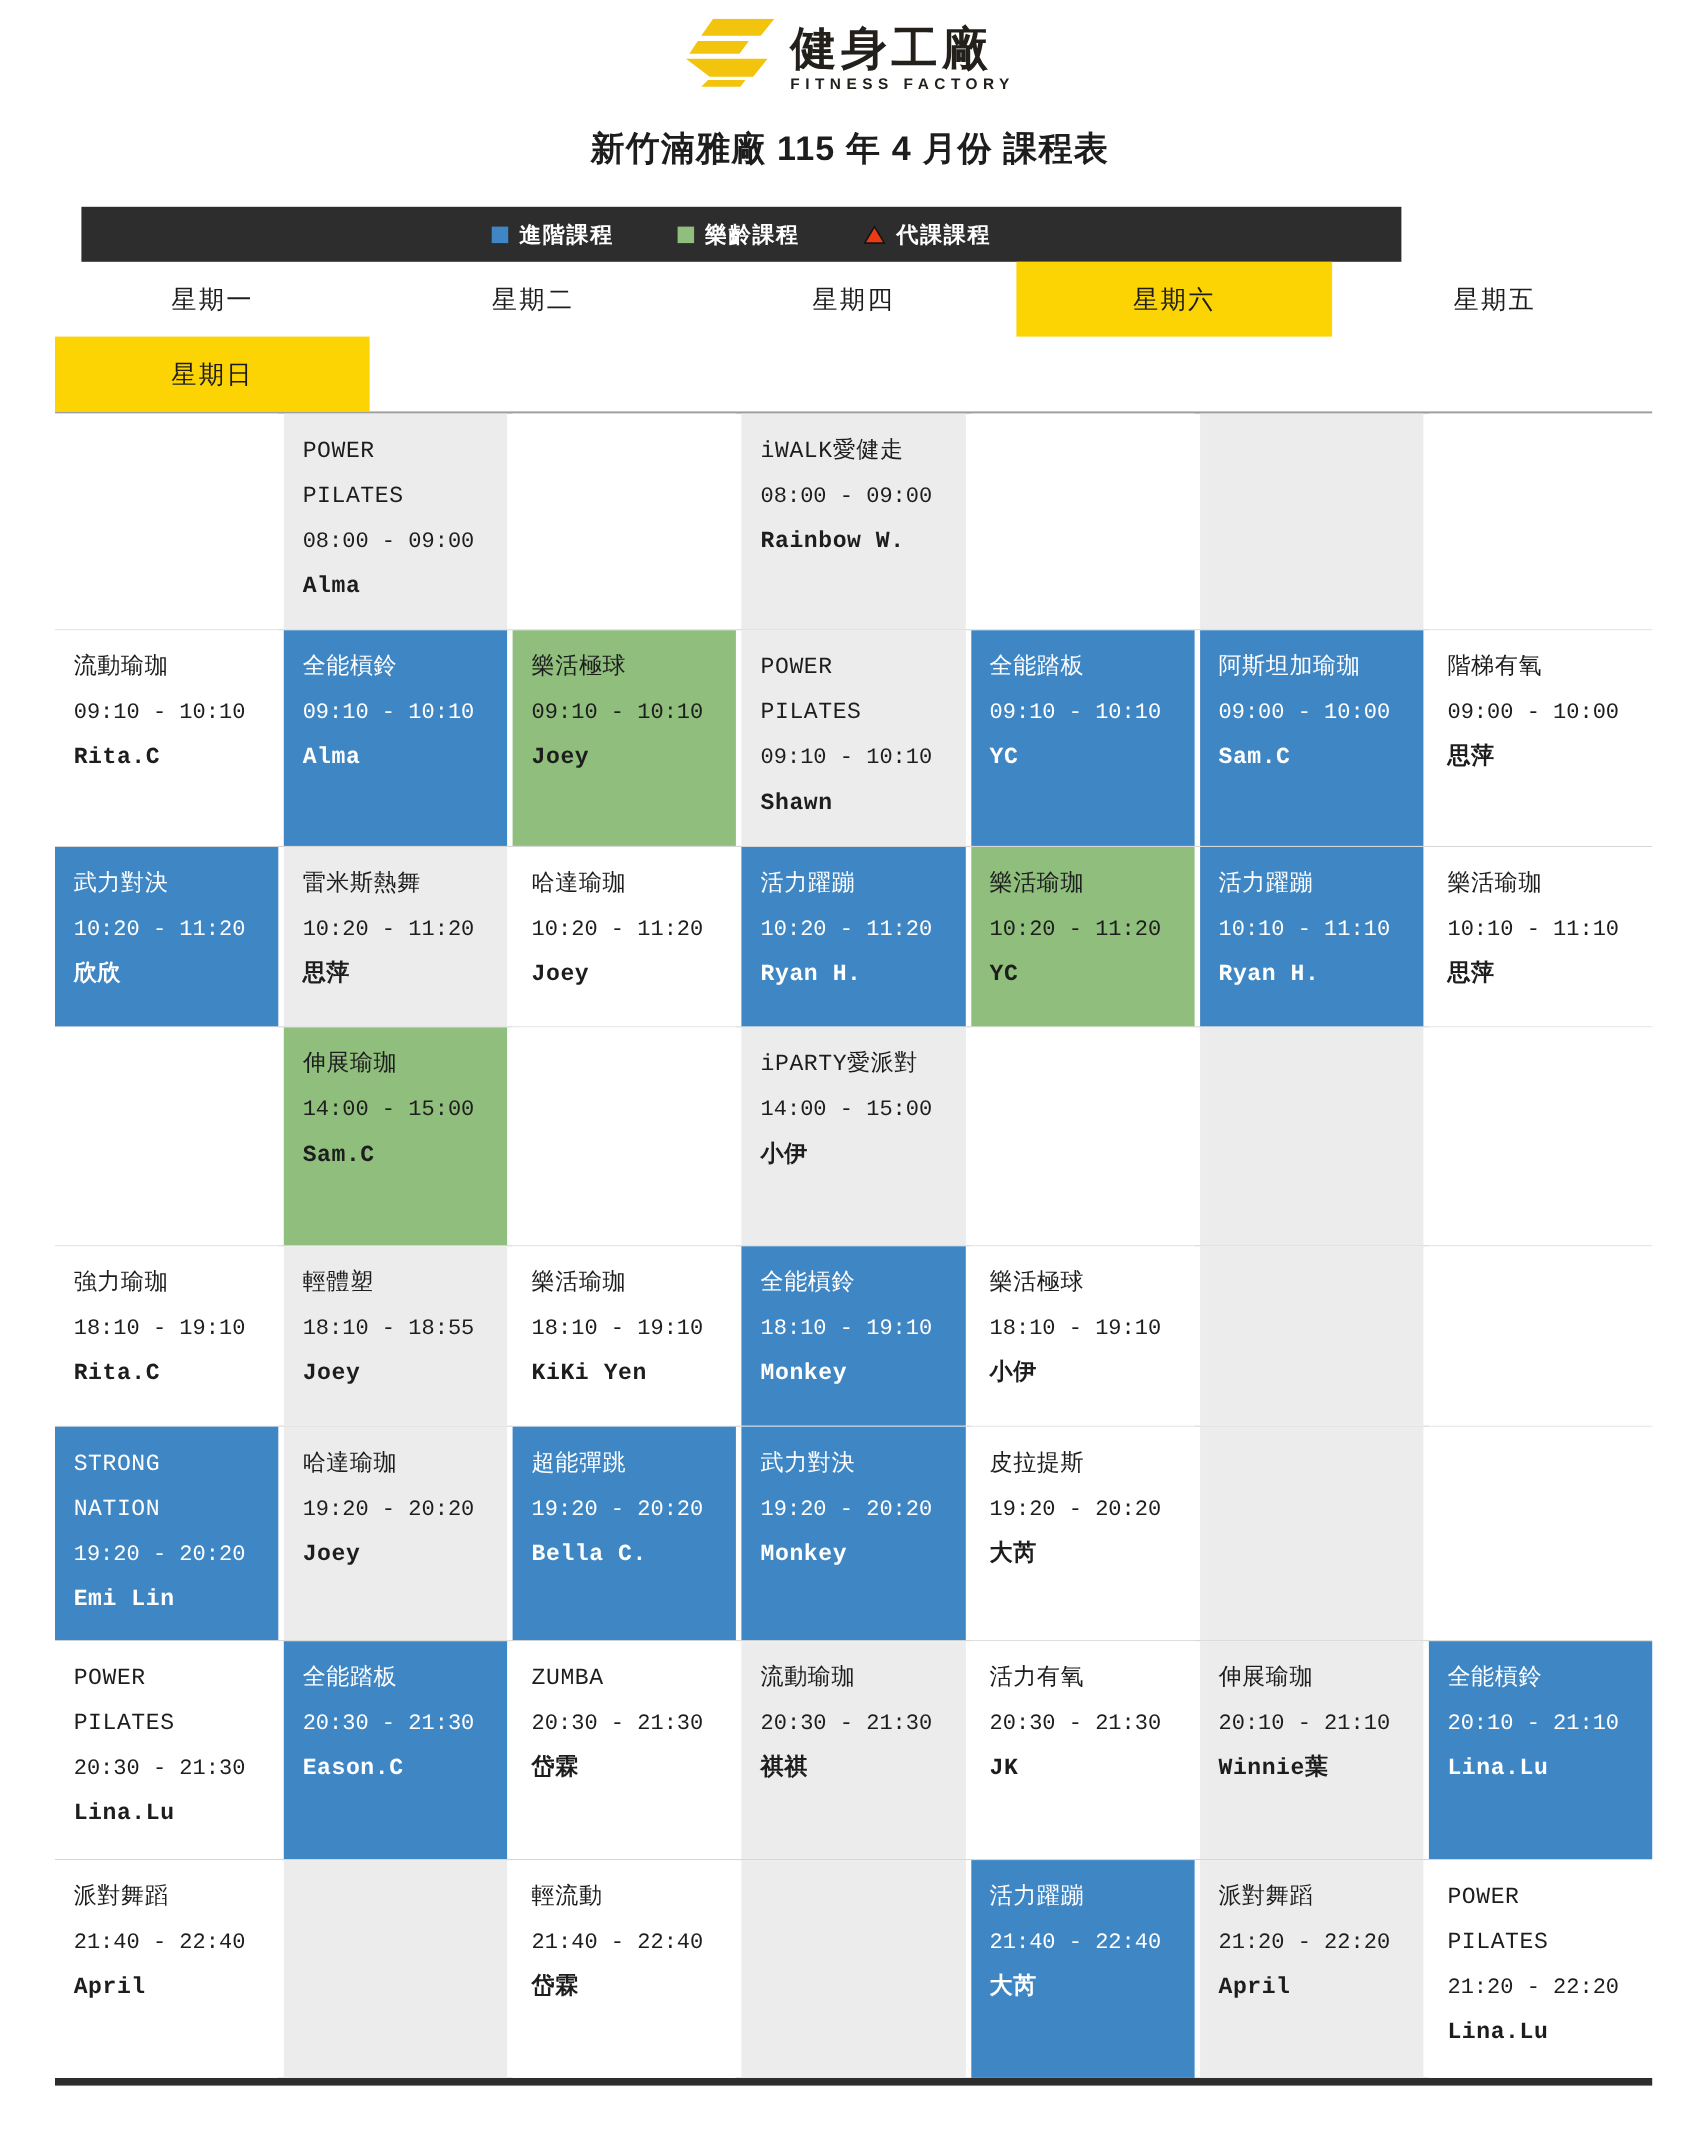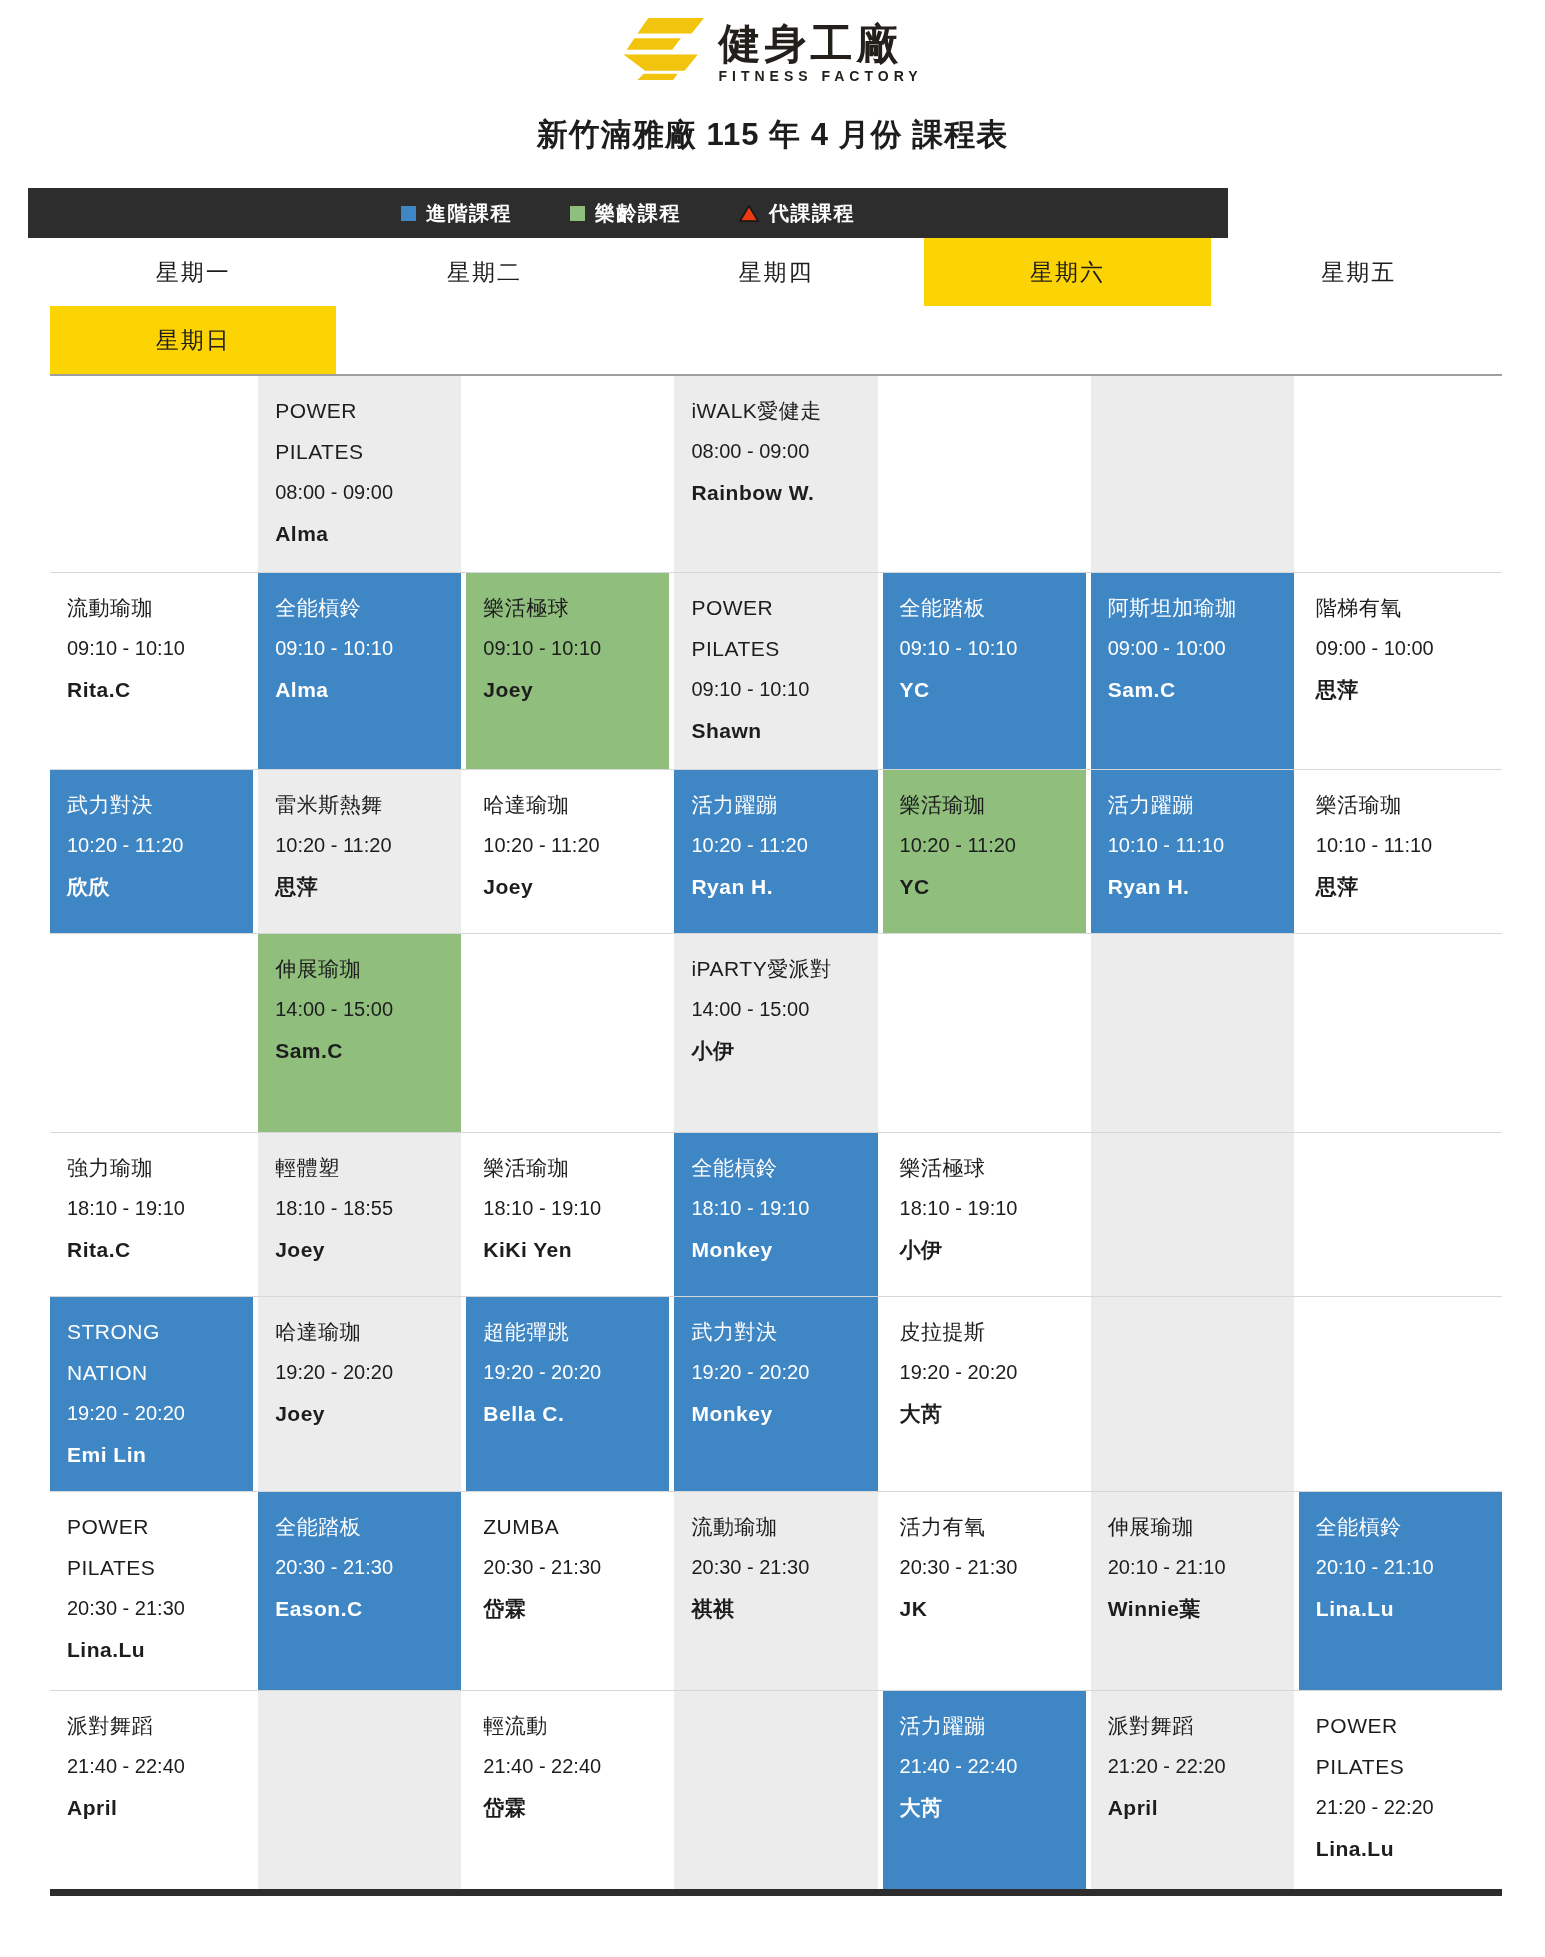--- a/index.html
+++ b/index.html
@@ -9,35 +9,35 @@
   
   .header{text-align:center;padding-top:20px;}
   .brand{display:flex;align-items:flex-end;justify-content:center;gap:14px;height:64px;}
   .brand-text{display:flex;flex-direction:column;align-items:flex-start;}
   .brand-cn{font-size:42px;font-weight:800;letter-spacing:4px;color:#23201c;line-height:1;}
   .brand-en{font-size:14px;font-weight:700;letter-spacing:5px;color:#23201c;margin-top:3px;}
   .page-title{font-size:31px;font-weight:700;margin:30px 0 12px;letter-spacing:1px;}
   .room{font-size:24px;font-weight:700;margin-top:26px;letter-spacing:1px;}
 
   
-  .legend-bar{margin:32px 0 0 28px;width:1200px;height:50px;background:var(--bar);
+  .legend-bar{margin:32px 0 0 74px;width:1200px;height:50px;background:var(--bar);
     display:flex;align-items:center;justify-content:center;gap:58px;}
   .legend-item{display:flex;align-items:center;gap:10px;color:#fff;font-size:20px;font-weight:700;letter-spacing:1.5px;}
   .sw{width:15px;height:15px;display:inline-block;}
   .tri{display:inline-flex;align-items:center;}
 
   
   .days{margin-left:50px;width:1452px;display:grid;grid-template-columns:repeat(5,1fr);
     column-gap:5px;border-bottom:2px solid #9f9f9f;}
   .day{height:68px;display:flex;align-items:center;justify-content:center;
     font-size:23px;font-weight:500;letter-spacing:2px;}
   .day.weekend{background:var(--weekend);}
 
   
-  .grid{margin-left:50px;width:1452px;border-bottom:7px solid var(--bar);}
+  .grid{margin-left:50px;width:1452px;border-bottom:7px solid var(--bar);font-family:Liberation Mono, monospace;}
   .row{display:grid;grid-template-columns:repeat(7,1fr);column-gap:5px;}
   .row + .row{border-top:1px solid #d7d7d7;}
   .row:nth-child(1){min-height:196px;}
   .row:nth-child(2){min-height:196px;}
   .row:nth-child(3){min-height:163px;}
   .row:nth-child(4){min-height:198px;}
   .row:nth-child(5){min-height:163px;}
   .row:nth-child(6){min-height:194px;}
   .row:nth-child(7){min-height:198px;}
   .row:nth-child(8){min-height:198px;}

